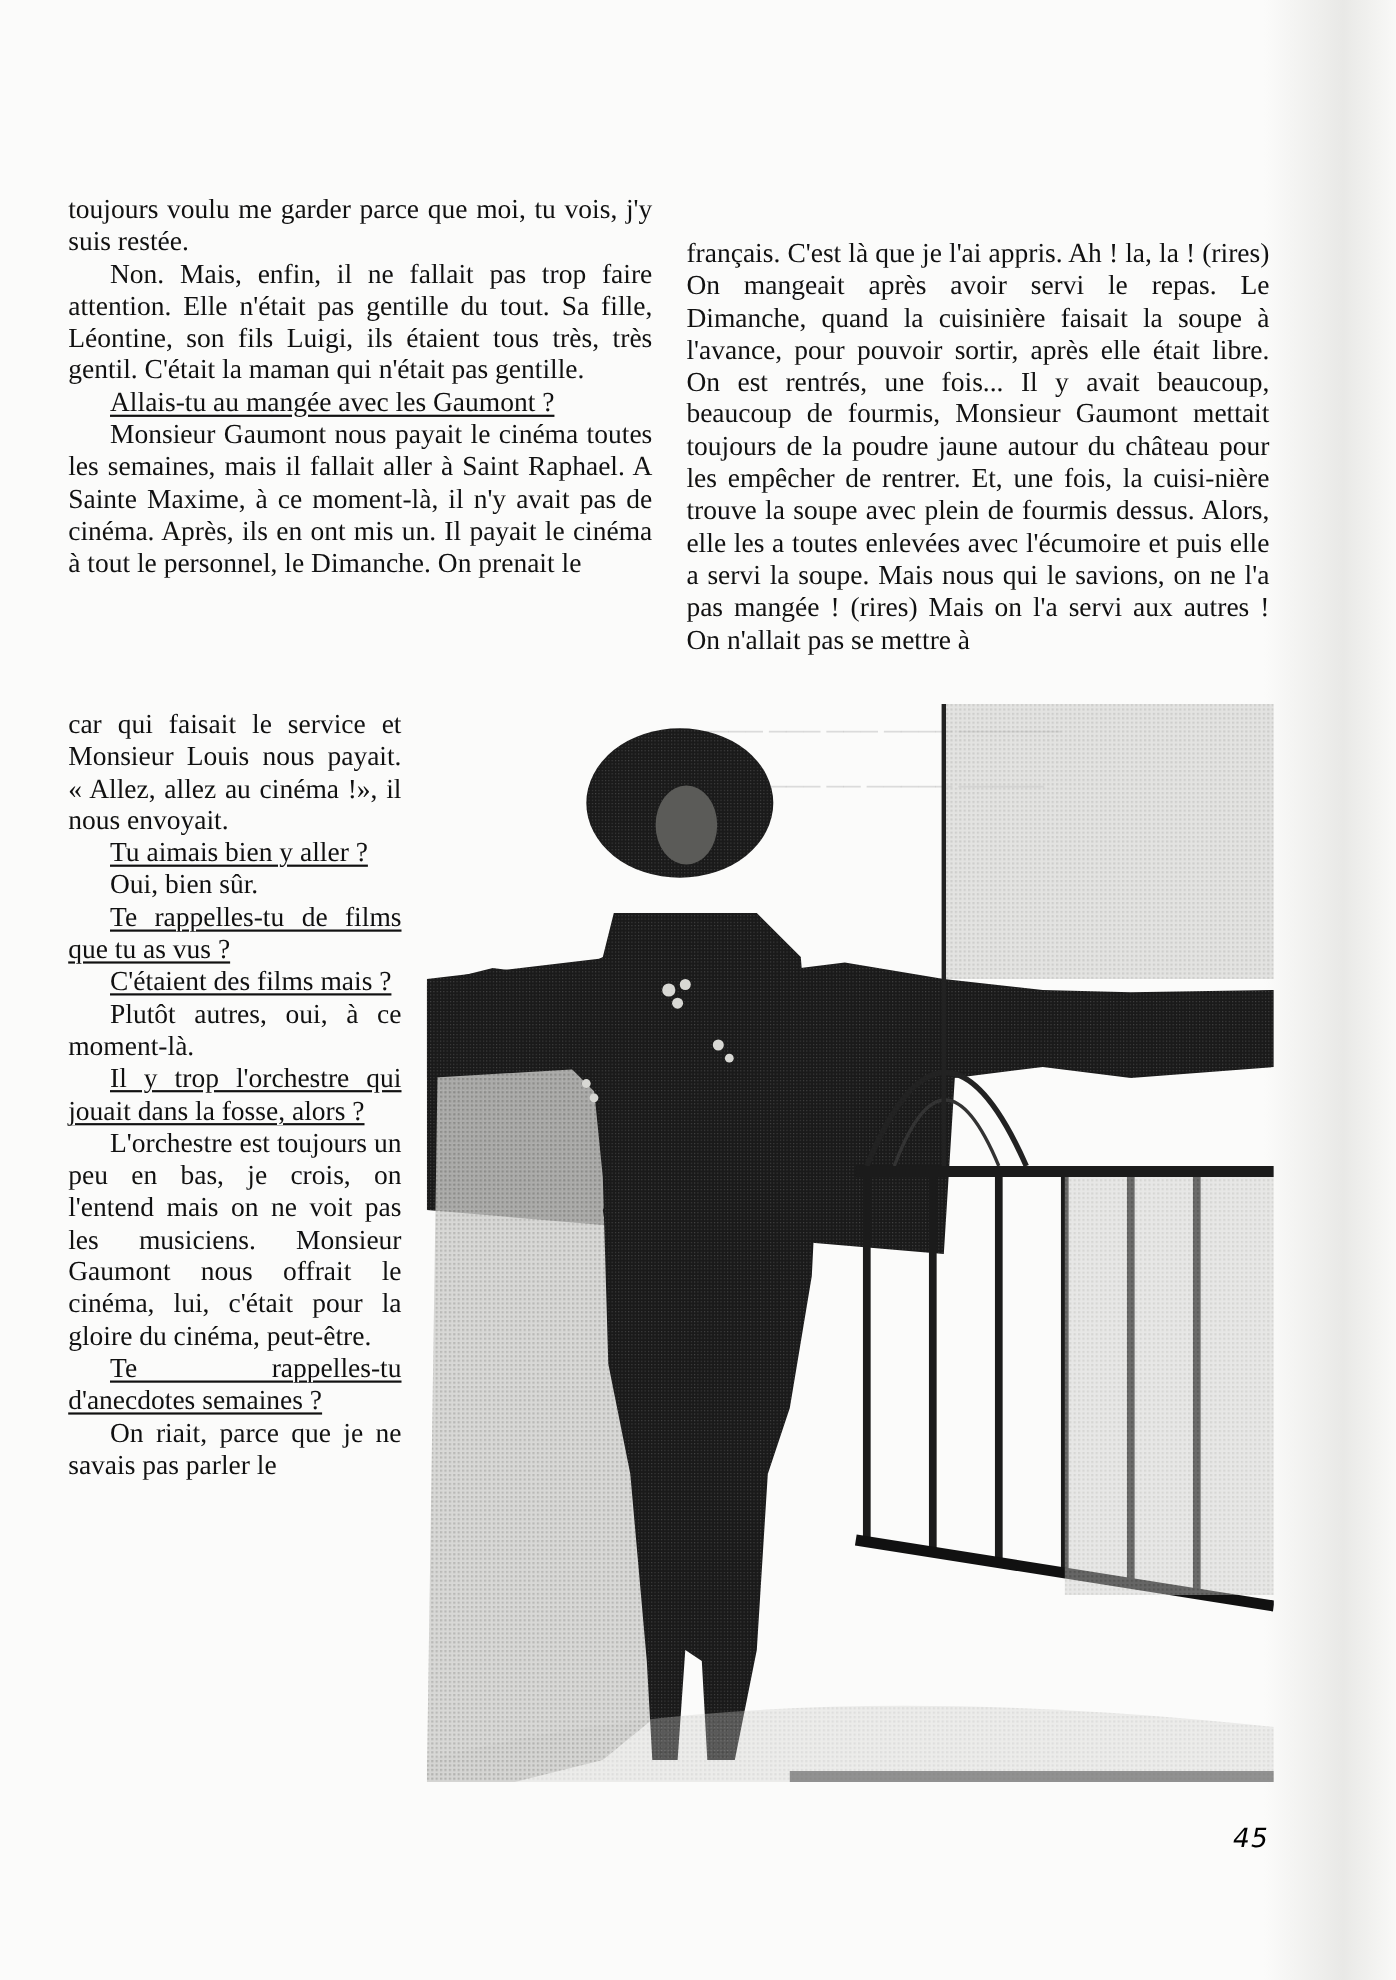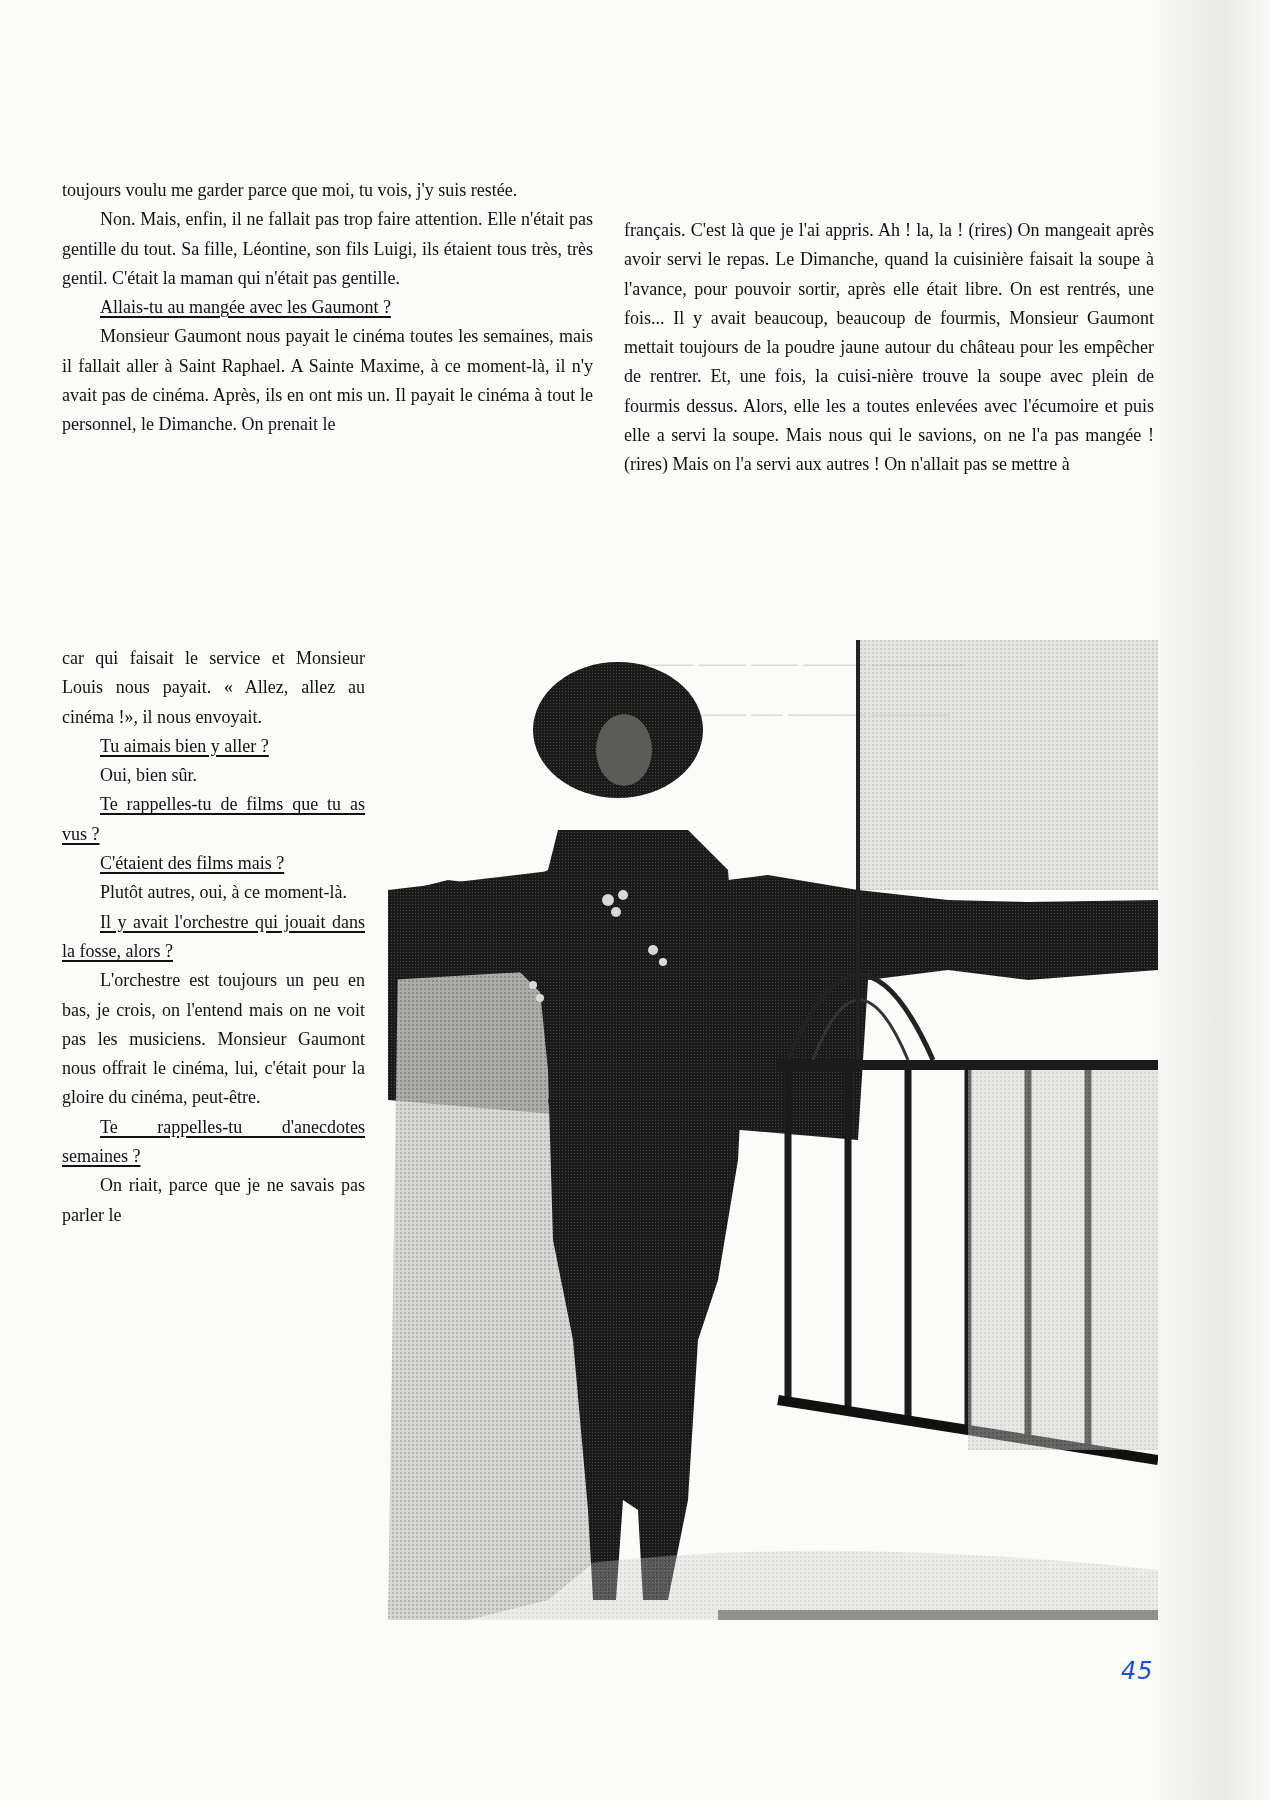--- a/index.html
+++ b/index.html
@@ -10,21 +10,21 @@
     overflow: hidden;
     font-family: "Liberation Serif", "DejaVu Serif", serif;
     color: #111;
   }
   .page-shade {
     position: absolute; top: 0; right: 0; width: 120px; height: 1800px;
     background: linear-gradient(to right, rgba(235,235,233,0) 0%, rgba(225,225,222,0.7) 60%, rgba(245,245,243,0.4) 100%);
   }
   .col {
     position: absolute;
-    font-size: 18px;
+    font-size: 25px;
     line-height: 29.3px;
     text-align: justify;
   }
   .col p { margin: 0; }
   .col .q { text-decoration: underline; text-underline-offset: 3px; text-decoration-thickness: 1.5px; }
   .indent { text-indent: 38px; }
   #left-top { left: 62px; top: 176px; width: 531px; }
   #left-narrow { left: 62px; top: 644px; width: 303px; }
   #right-top { left: 624px; top: 176px; width: 530px; margin-top: 40px; }
 
@@ -38,21 +38,21 @@
   
   .ghost {
     position: absolute; color: rgba(80,80,80,0.18);
     font-size: 22px; line-height: 29px; white-space: nowrap;
   }
 
   #page-number {
     position: absolute; left: 1121px; top: 1657px;
     font-family: "DejaVu Sans", sans-serif;
     font-style: italic;
-    font-size: 24px; color: #1d4ed8; letter-spacing: 1px;
+    font-size: 24px; color: #000000; letter-spacing: 1px;
   }
 </style>
 </head>
 <body>
 
 <div class="page-shade"></div>
 
 <div class="ghost" style="left:600px; top:650px;">────── ─── ─── ──── ──────</div>
 <div class="ghost" style="left:600px; top:700px;">──── ───── ── ───── ─────</div>
 
@@ -62,21 +62,21 @@
     <p class="indent"><span class="q">Allais-tu au mangée avec les Gaumont ?</span></p>
     <p class="indent">Monsieur Gaumont nous payait le cinéma toutes les semaines, mais il fallait aller à Saint Raphael. A Sainte Maxime, à ce moment-là, il n'y avait pas de cinéma. Après, ils en ont mis un. Il payait le cinéma à tout le personnel, le Dimanche. On prenait le</p>
   </div>
 <div class="col" id="left-narrow">
     <p>car qui faisait le service et Monsieur Louis nous payait. « Allez, allez au cinéma !», il nous envoyait.</p>
     <p class="indent"><span class="q">Tu aimais bien y aller ?</span></p>
     <p class="indent">Oui, bien sûr.</p>
     <p class="indent"><span class="q">Te rappelles-tu de films que tu as vus ?</span></p>
     <p class="indent"><span class="q">C'étaient des films mais ?</span></p>
     <p class="indent">Plutôt autres, oui, à ce moment-là.</p>
-    <p class="indent"><span class="q">Il y avait l'orchestre qui jouait dans la fosse, alors ?</span></p>
+    <p class="indent"><span class="q">Il y trop l'orchestre qui jouait dans la fosse, alors ?</span></p>
     <p class="indent">L'orchestre est toujours un peu en bas, je crois, on l'entend mais on ne voit pas les musiciens. Monsieur Gaumont nous offrait le cinéma, lui, c'était pour la gloire du cinéma, peut-être.</p>
     <p class="indent"><span class="q">Te rappelles-tu d'anecdotes semaines ?</span></p>
     <p class="indent">On riait, parce que je ne savais pas parler le</p>
   </div>
 <div class="col" id="right-top">
     <p>français. C'est là que je l'ai appris. Ah ! la, la ! (rires) On mangeait après avoir servi le repas. Le Dimanche, quand la cuisinière faisait la soupe à l'avance, pour pouvoir sortir, après elle était libre. On est rentrés, une fois... Il y avait beaucoup, beaucoup de fourmis, Monsieur Gaumont mettait toujours de la poudre jaune autour du château pour les empêcher de rentrer. Et, une fois, la cuisi-nière trouve la soupe avec plein de fourmis dessus. Alors, elle les a toutes enlevées avec l'écumoire et puis elle a servi la soupe. Mais nous qui le savions, on ne l'a pas mangée ! (rires) Mais on l'a servi aux autres ! On n'allait pas se mettre à</p>
   </div>
 
 <div id="photo">
   <svg viewBox="0 0 770 980" preserveAspectRatio="none">

